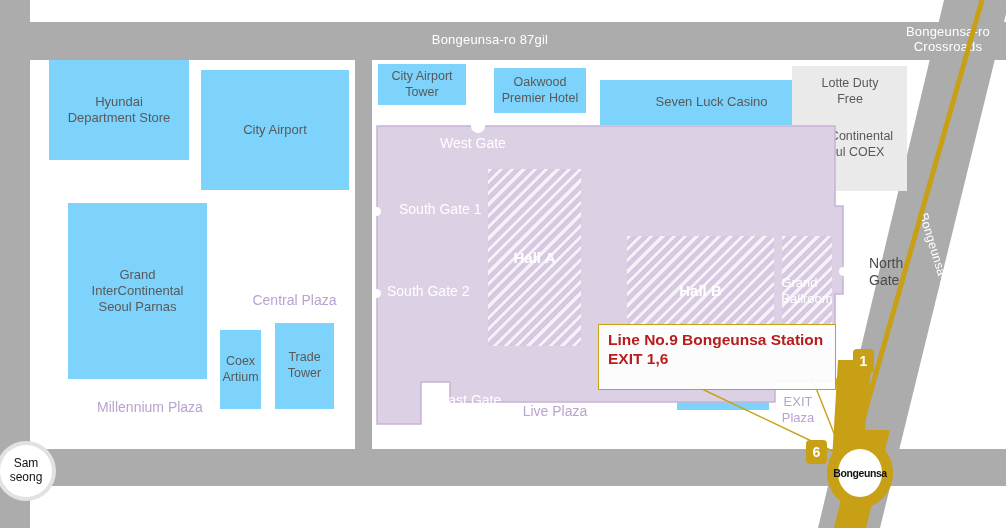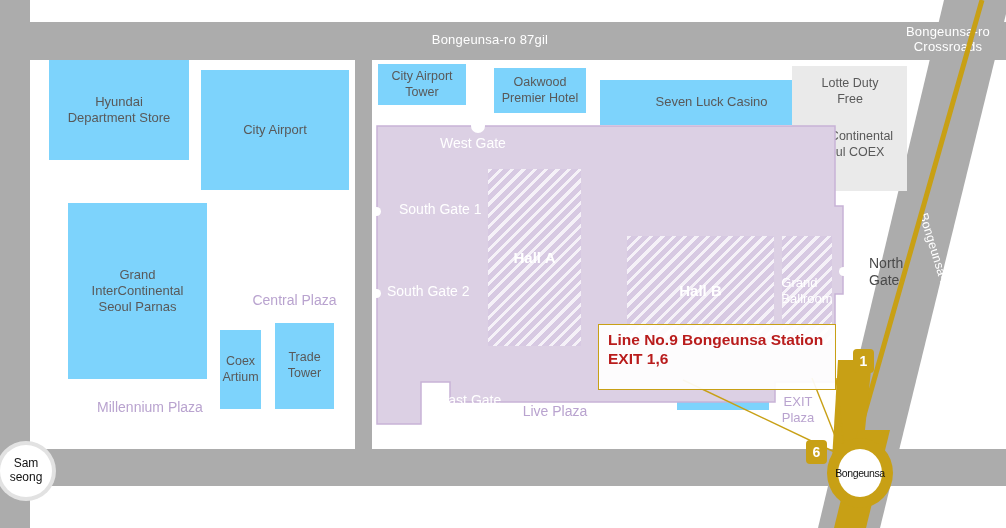--- a/index.html
+++ b/index.html
@@ -236,17 +236,17 @@
 
   <div style="position:absolute;left:-4px;top:441px;width:60px;height:60px;border-radius:50%;background:#e2e2e2;"></div>
   <div class="station-circle" style="left:0px;top:445px;width:52px;height:52px;line-height:1.15;text-align:center;font-size:12px;">
     <div>
       <span>Sam</span><br>
       <span>seong</span>
     </div>
   </div>
 
   <div style="position:absolute;left:827px;top:438px;width:66px;height:70px;border-radius:50%;background:#c8a015;"></div>
-  <div class="station-circle" style="left:838px;top:449px;width:44px;height:48px;font-size:10.5px;letter-spacing:-0.4px;font-weight:normal;">
+  <div class="station-circle" style="left:838px;top:449px;width:44px;height:48px;font-size:10.5px;letter-spacing:-0.4px;font-weight:bold;">
     <span>Bongeunsa</span>
   </div>
 
 </div>
 
 </body></html>

